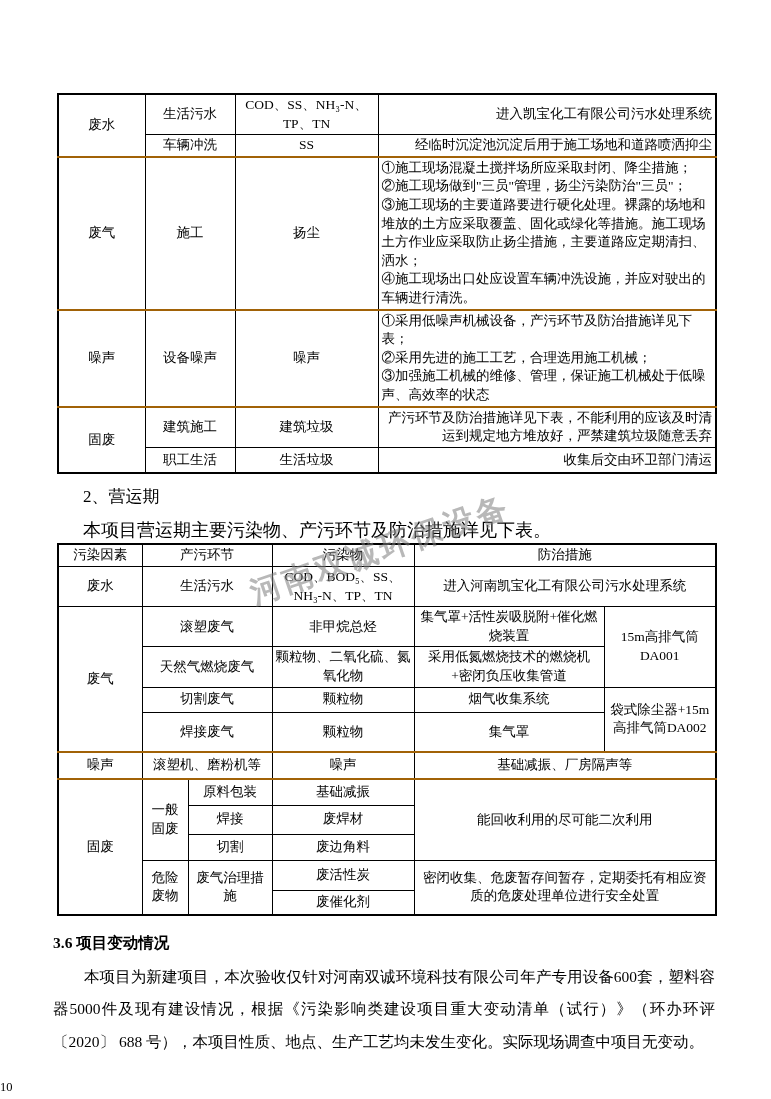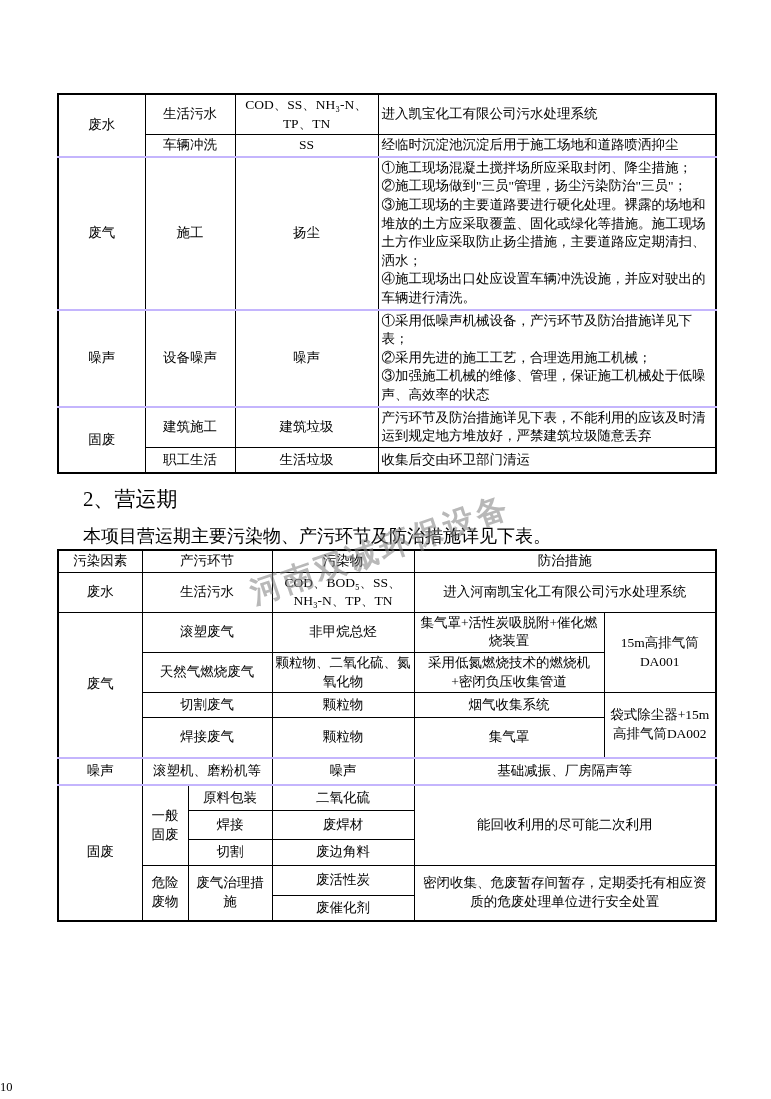--- a/index.html
+++ b/index.html
@@ -23,25 +23,25 @@
     font-size: 13.5px;
   }
   .doc-table td {
     border: 1px solid #000;
     padding: 1px 3px;
     text-align: center;
     vertical-align: middle;
     line-height: 1.38;
     overflow: hidden;
   }
-  .doc-table tr.sep > td { border-top: 2px solid #c4b5fd; }
-  .doc-table td.left { text-align: left; }
+  .doc-table tr.sep > td { border-top: 2px solid #a16207; }
+  .doc-table td.left { text-align: right; }
   .doc-table td.pre  { text-align: left; white-space: pre-wrap; line-height: 18.6px; }
 
-  .h2 { font-size: 21px; margin: 11px 0 0 0; text-indent: 30px; line-height:1.4; }
+  .h2 { font-size: 17px; margin: 11px 0 0 0; text-indent: 30px; line-height:1.4; }
   .intro { font-size: 18px; margin: 9px 0 0 0; text-indent: 30px; line-height:1.4; }
   .caption { font-size: 14.5px; font-weight: bold; margin: 9px 0 3px 0; padding-left: 25px; line-height:1.35; }
   .caption .cap-label { margin-right: 38px; }
 
   .h36 { font-size: 15.5px; font-weight: bold; margin: 16px 0 0 0; line-height:1.4; }
   .para {
     font-size: 15.5px; line-height: 2.1; margin: 7px 0 0 0;
     text-align: justify; text-indent: 31px;
   }
 
@@ -177,21 +177,21 @@
         <tr class="sep" style="height:27px">
           <td>噪声</td>
           <td colspan="2">滚塑机、磨粉机等</td>
           <td>噪声</td>
           <td colspan="2">基础减振、厂房隔声等</td>
         </tr>
         <tr class="sep" style="height:26px">
           <td rowspan="5">固废</td>
           <td rowspan="3">一般固废</td>
           <td>原料包装</td>
-          <td>二氧化硫</td>
+          <td>基础减振</td>
           <td colspan="2" rowspan="3">能回收利用的尽可能二次利用</td>
         </tr>
         <tr style="height:29px">
           <td>焊接</td>
           <td>废焊材</td>
         </tr>
         <tr style="height:26px">
           <td>切割</td>
           <td>废边角料</td>
         </tr>
@@ -200,17 +200,19 @@
           <td rowspan="2">废气治理措施</td>
           <td>废活性炭</td>
           <td colspan="2" rowspan="2">密闭收集、危废暂存间暂存，定期委托有相应资质的危废处理单位进行安全处置</td>
         </tr>
         <tr style="height:25px">
           <td>废催化剂</td>
         </tr>
       </tbody>
     </table>
 
+    <div class="h36">3.6 项目变动情况</div>
+    <div class="para">本项目为新建项目，本次验收仅针对河南双诚环境科技有限公司年产专用设备600套，塑料容器5000件及现有建设情况，根据《污染影响类建设项目重大变动清单（试行）》（环办环评〔2020〕 688 号），本项目性质、地点、生产工艺均未发生变化。实际现场调查中项目无变动。</div>
 
   </div>
 
   <div class="pageno">10</div>
 </div>
 
 </body></html>

